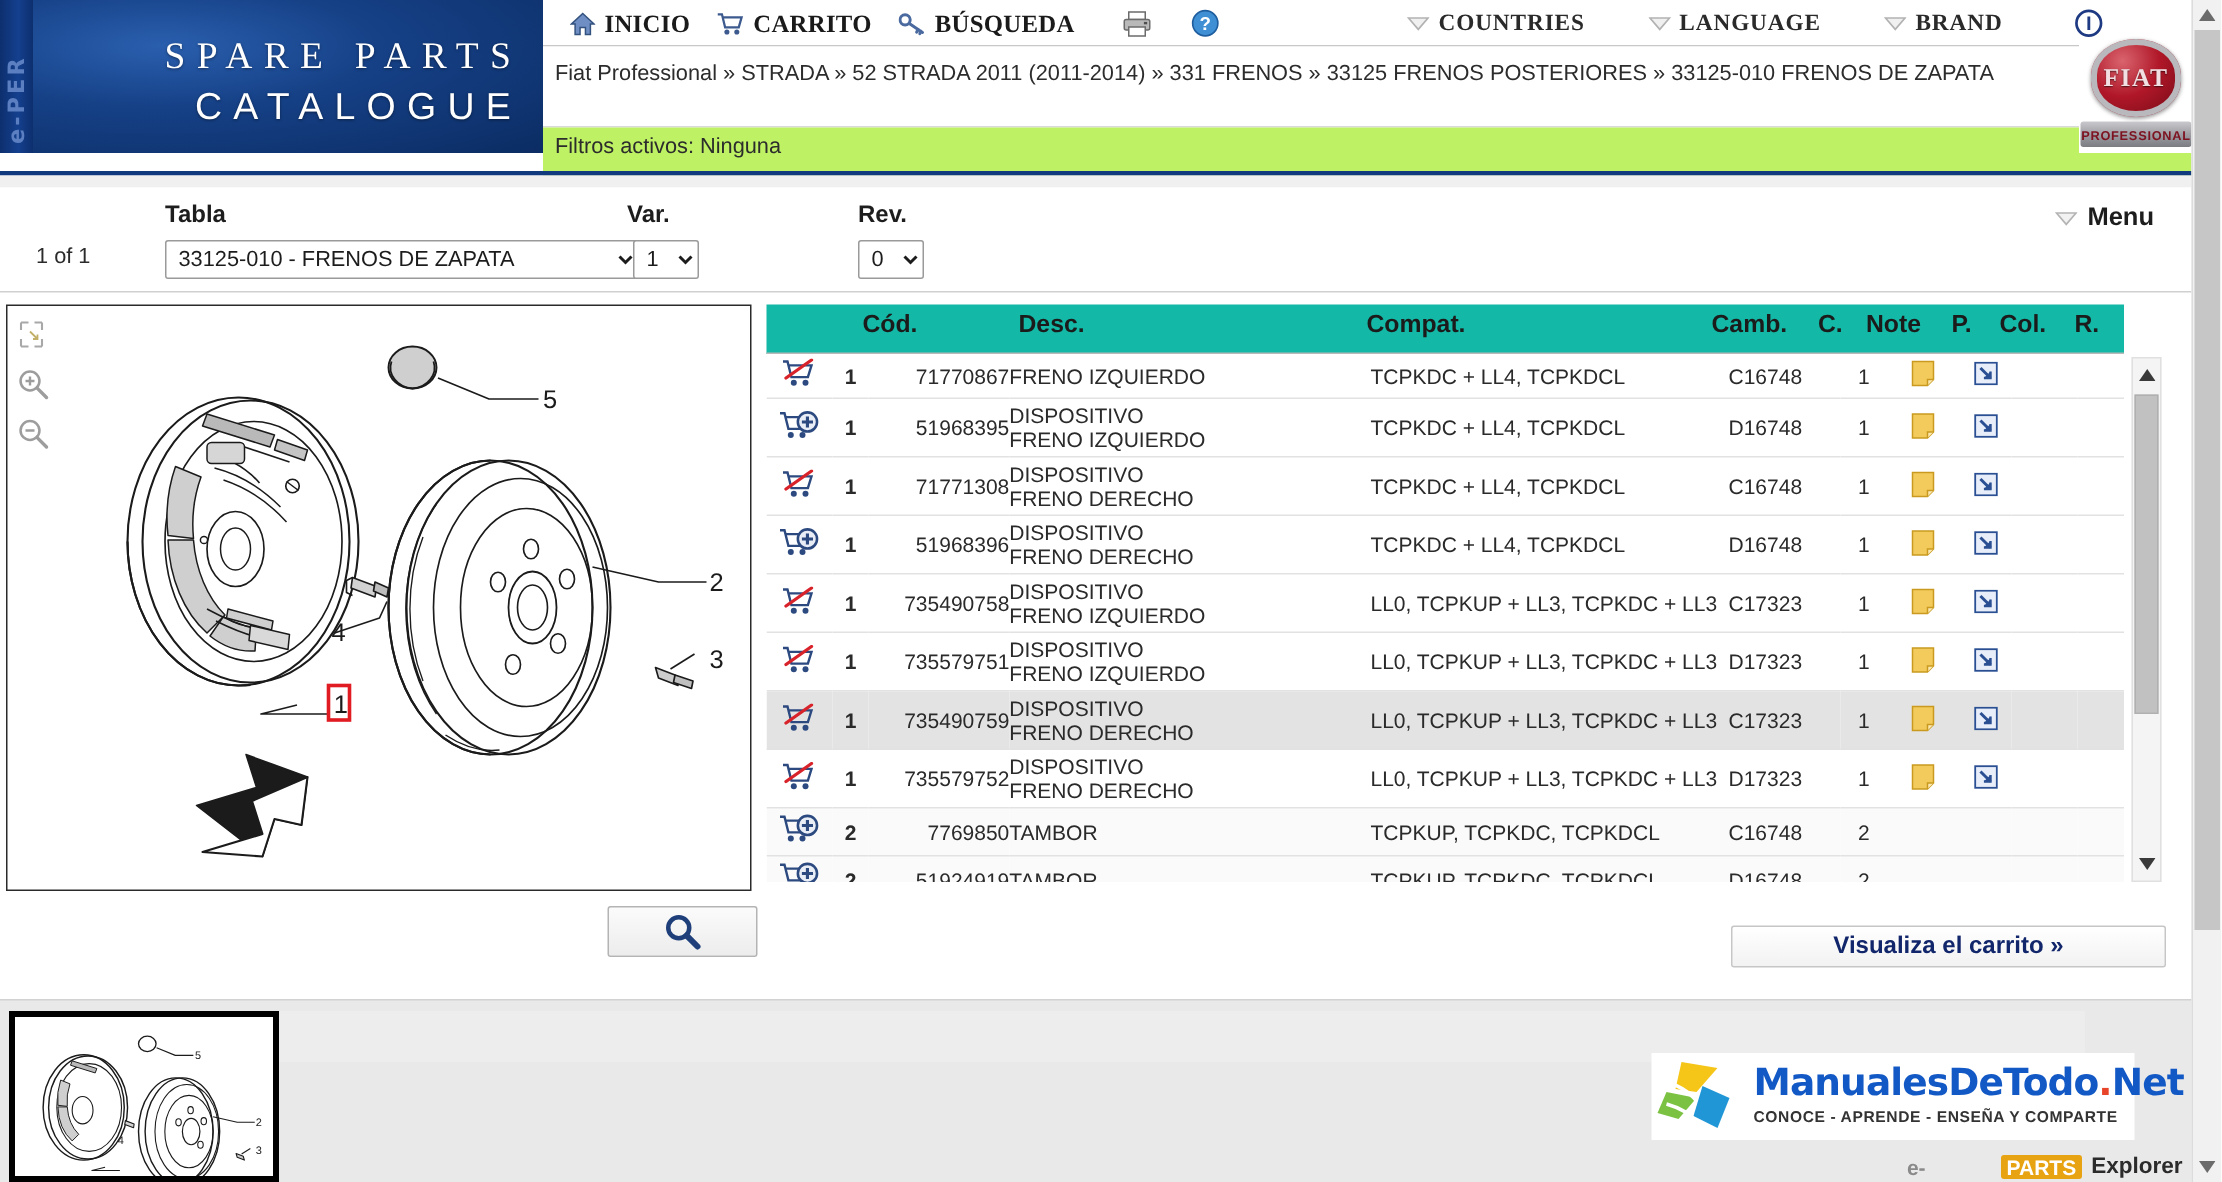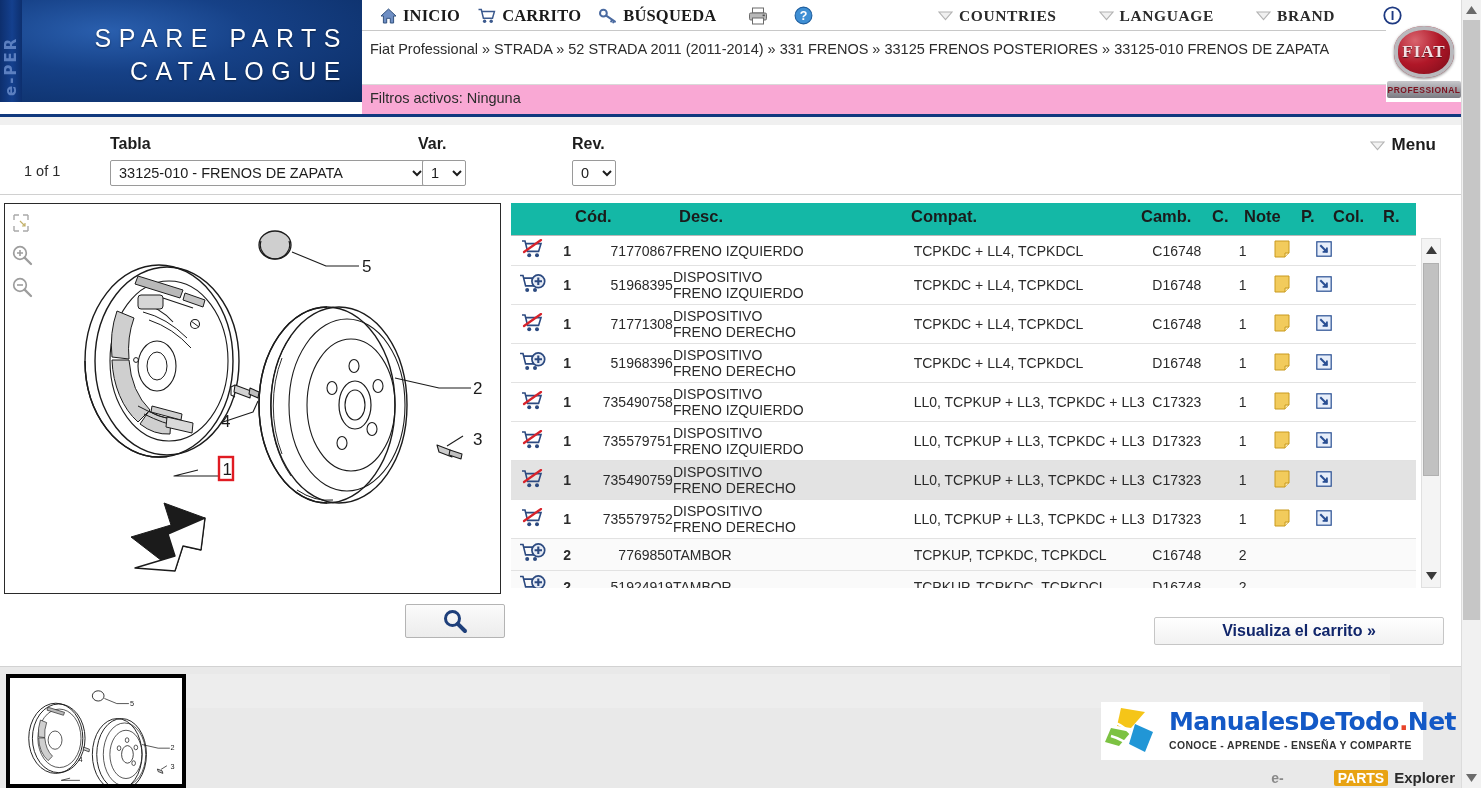--- a/index.html
+++ b/index.html
@@ -35,21 +35,21 @@
     background: radial-gradient(ellipse at 25% 30%, #2a5fae 0%, #164187 40%, #0b2c63 100%);
     overflow: hidden;
   }
   .banner .ttl1, .banner .ttl2 {
     position: absolute; right: 14px;
     color: #ffffff; font-weight: normal;
     font-size: 25px; letter-spacing: 7.5px;
     text-shadow: 0 1px 2px rgba(0,0,0,.45);
     font-family: "Liberation Sans", sans-serif;
   }
-  .banner .ttl1 { top: 24px; }
+  .banner .ttl1 { top: 24px; font-family: Liberation Serif, serif; }
   .banner .ttl2 { top: 57px; }
 
   
   .topnav {
     position: absolute; left: 362px; top: 0; width: 1099px; height: 31px;
     background: #ffffff; border-bottom: 1px solid #c8c8c8;
   }
   .navgroup { position: absolute; top: 0; height: 31px; display: flex; align-items: center; gap: 6px; }
   .navitem {
     display: flex; align-items: center; gap: 6px; height: 31px; padding: 0 6px;
@@ -70,21 +70,21 @@
     position: absolute; left: 362px; top: 31px; width: 1099px; height: 54px;
     border-bottom: 1px solid #d9d9d9; background: #fff;
   }
   .crumb {
     position: absolute; left: 8px; top: 6px; width: 1010px;
     font-size: 14.5px; color: #2c2c2c; line-height: 24px;
     font-family: "Liberation Sans", sans-serif;
   }
   .filterwrap {
     position: absolute; left: 362px; top: 85px; width: 1099px; height: 32px;
-    background: #f9a8d4;
+    background: #bef264;
   }
   .filters {
     position: absolute; left: 8px; top: 5px;
     font-size: 14.5px; color: #2c2c2c;
   }
 
   
   .fiatbox {
     position: absolute; left: 1386px; top: 26px; width: 76px; height: 76px;
     background: #fff;

